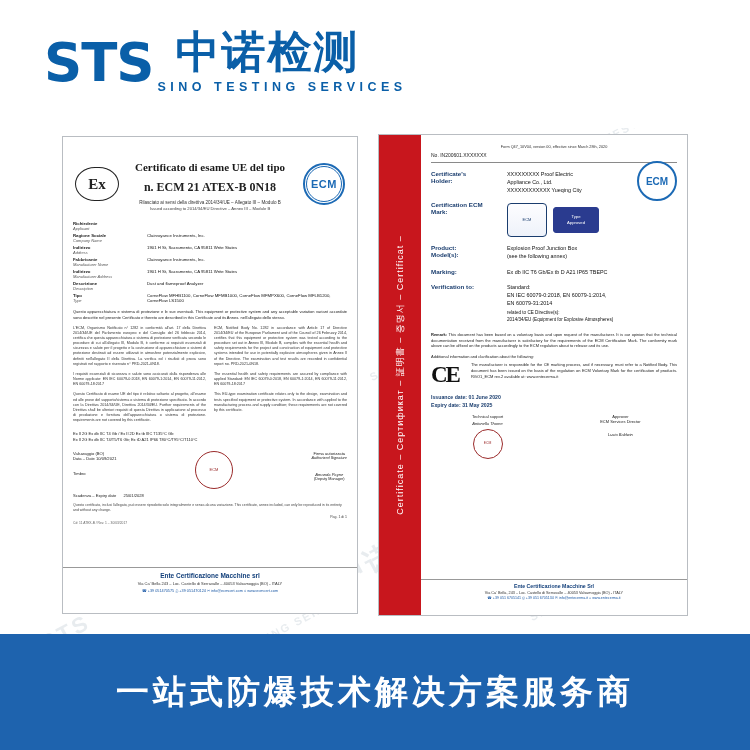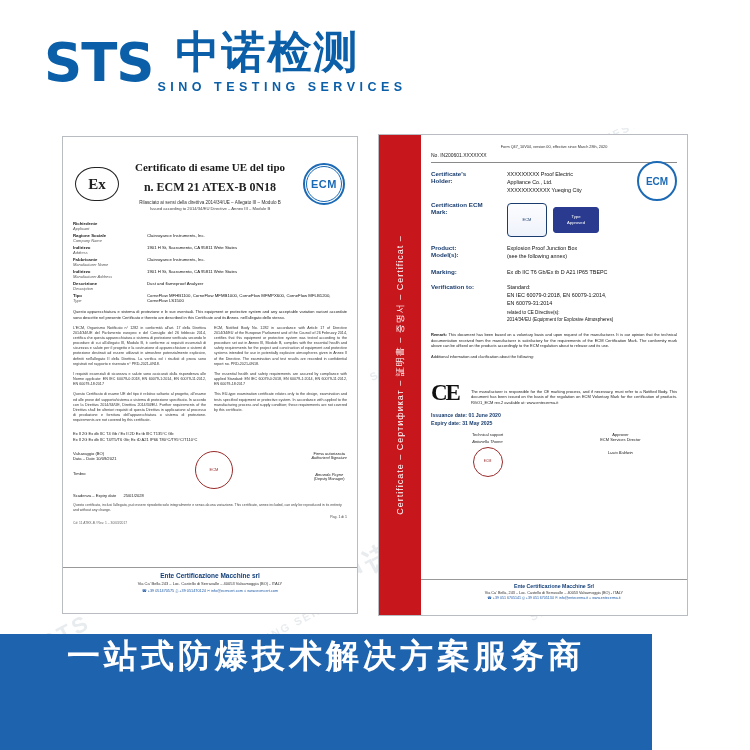--- a/index.html
+++ b/index.html
@@ -150,23 +150,23 @@
   .rc-foot {
     position:absolute; left:42px; right:0; bottom:0; height:36px; border-top:1px solid #999;
     text-align:center; padding-top:3px;
   }
   .rc-foot .g1 { font-size:5.2px; font-weight:700; color:#123f7a; }
   .rc-foot .g2 { font-size:3.8px; color:#333; margin-top:2px; }
   .rc-foot .g3 { font-size:3.6px; color:#1a58a5; margin-top:1px; }
 
   
   .banner {
-    position:absolute; left:0; bottom:0; width:652px; height:116px;
+    position:absolute; left:0; bottom:0; width:750px; height:116px;
     background:#1e63ae; z-index:12;
-    display:flex; justify-content:center;
+    display:flex; align-items:center; justify-content:center;
   }
   .banner-text {
     color:#ffffff; font-size:33px; font-weight:700; letter-spacing:4px;
     font-family:"DejaVu Sans", sans-serif;
   }
 </style>
 </head>
 <body>
 
 <div class="header">
@@ -339,21 +339,21 @@
         <div>2014/34/EU (Equipment for Explosive Atmospheres)</div>
       </div>
     </div>
 
     <div class="rc-remark">
       <b>Remark:</b>
       <span>This document has been based on a voluntary basis and upon request of the manufacturer. It is our opinion that the technical documentation received from the manufacturer is satisfactory for the requirements of the ECM Certification Mark. The conformity mark above can be affixed on the products accordingly to the ECM regulation about to release and its use.</span>
     </div>
 
     <div class="rc-remark" style="margin-top:5px">Additional information and clarification about the following:</div>
-    <div style="display:flex;align-items:flex-end;gap:12px;margin-top:20px">
+    <div style="display:flex;align-items:flex-start;gap:12px;margin-top:2px">
       <div class="ce-mark">CE</div>
       <div class="rc-remark" style="margin-top:0">The manufacturer is responsible for the CE marking process, and if necessary, must refer to a Notified Body. This document has been issued on the basis of the regulation on ECM Voluntary Mark for the certification of products. RGO1_ECM rev.2 available at: www.entecerma.it</div>
     </div>
 
     <div class="rc-dates">
       <span>Issuance date:</span>
       <span>01 June 2020</span>
     </div>
     <div class="rc-dates" style="margin-top:2px">
       <span>Expiry date:</span>

